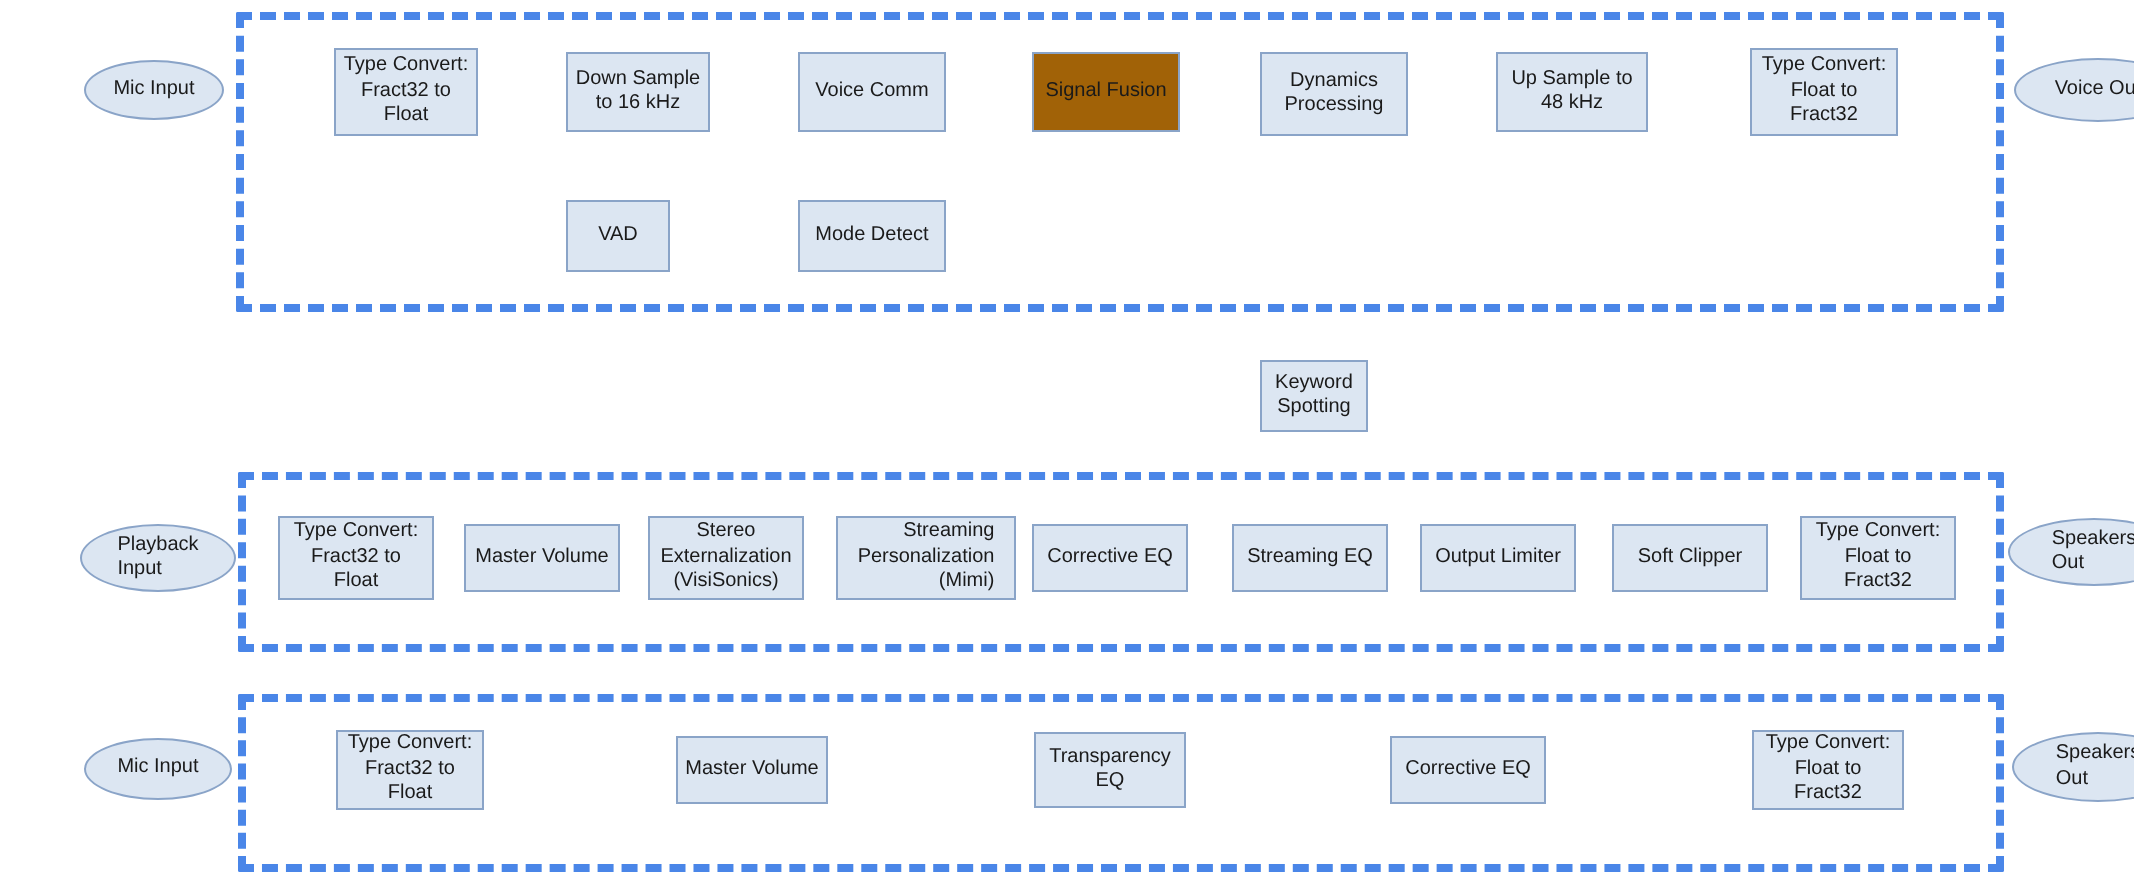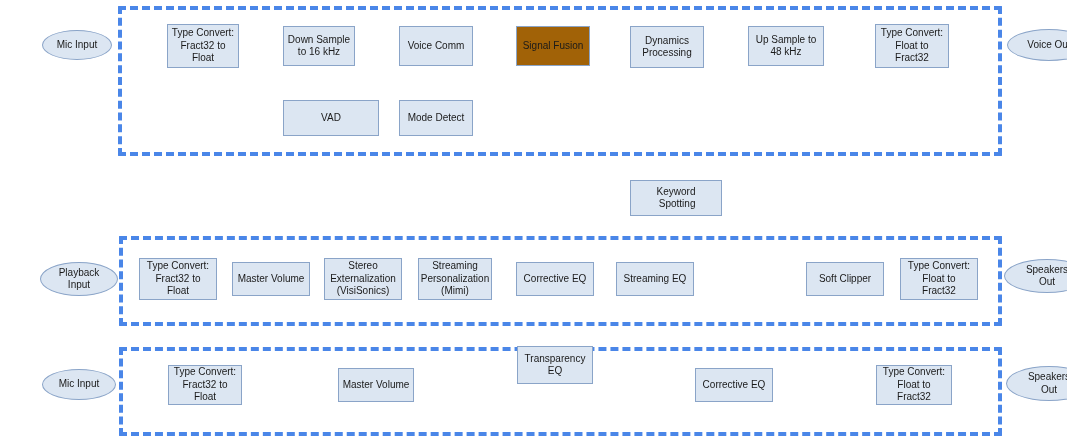--- a/index.html
+++ b/index.html
@@ -42,21 +42,21 @@
   }
   .endpoint {
     position: absolute;
     box-sizing: border-box;
     background: #dce6f2;
     border: 1px solid #8aa4c8;
     border-radius: 50%;
     display: flex;
     align-items: center;
     justify-content: center;
-    text-align: center;
+    text-align: left;
     font-size: 10px;
     line-height: 12.5px;
     color: #1a1a1a;
     white-space: pre-line;
   }
 </style>
 </head>
 <body>
 
 <div id="canvas" style="background: rgb(255, 255, 255);">
@@ -70,45 +70,46 @@
 to 16 kHz</div>
     <div class="node" style="left: 367px; top: 26px; width: 74px; height: 40px; background: rgb(220, 230, 242); border-color: rgb(138, 164, 200); color: rgb(26, 26, 26);">Voice Comm</div>
     <div class="node" style="left: 484px; top: 26px; width: 74px; height: 40px; background: #a16207; border-color: rgb(138, 164, 200); color: rgb(26, 26, 26);">Signal Fusion</div>
     <div class="node" style="left: 598px; top: 26px; width: 74px; height: 42px; background: rgb(220, 230, 242); border-color: rgb(138, 164, 200); color: rgb(26, 26, 26);">Dynamics
 Processing</div>
     <div class="node" style="left: 716px; top: 26px; width: 76px; height: 40px; background: rgb(220, 230, 242); border-color: rgb(138, 164, 200); color: rgb(26, 26, 26);">Up Sample to
 48 kHz</div>
     <div class="node" style="left: 843px; top: 24px; width: 74px; height: 44px; background: rgb(220, 230, 242); border-color: rgb(138, 164, 200); color: rgb(26, 26, 26);">Type Convert:
 Float to
 Fract32</div>
-    <div class="node" style="left: 251px; top: 100px; width: 96px; height: 36px; background: rgb(220, 230, 242); border-color: rgb(138, 164, 200); color: rgb(26, 26, 26);">VAD</div>
+    <div class="node" style="left: 251px; top: 100px; width: 52px; height: 36px; background: rgb(220, 230, 242); border-color: rgb(138, 164, 200); color: rgb(26, 26, 26);">VAD</div>
     <div class="node" style="left: 367px; top: 100px; width: 74px; height: 36px; background: rgb(220, 230, 242); border-color: rgb(138, 164, 200); color: rgb(26, 26, 26);">Mode Detect</div>
-    <div class="node" style="left: 598px; top: 180px; width: 92px; height: 36px; background: rgb(220, 230, 242); border-color: rgb(138, 164, 200); color: rgb(26, 26, 26); text-align: right;">Keyword
+    <div class="node" style="left: 598px; top: 180px; width: 54px; height: 36px; background: rgb(220, 230, 242); border-color: rgb(138, 164, 200); color: rgb(26, 26, 26);">Keyword
 Spotting</div>
     <div class="node" style="left: 107px; top: 258px; width: 78px; height: 42px; background: rgb(220, 230, 242); border-color: rgb(138, 164, 200); color: rgb(26, 26, 26);">Type Convert:
 Fract32 to
 Float</div>
     <div class="node" style="left: 200px; top: 262px; width: 78px; height: 34px; background: rgb(220, 230, 242); border-color: rgb(138, 164, 200); color: rgb(26, 26, 26);">Master Volume</div>
     <div class="node" style="left: 292px; top: 258px; width: 78px; height: 42px; background: rgb(220, 230, 242); border-color: rgb(138, 164, 200); color: rgb(26, 26, 26);">Stereo
 Externalization
 (VisiSonics)</div>
-    <div class="node" style="left: 386px; top: 258px; width: 74px; height: 42px; background: rgb(220, 230, 242); border-color: rgb(138, 164, 200); color: rgb(26, 26, 26);">Streaming
+    <div class="node" style="left: 386px; top: 258px; width: 90px; height: 42px; background: rgb(220, 230, 242); border-color: rgb(138, 164, 200); color: rgb(26, 26, 26); text-align: right;">Streaming
 Personalization
 (Mimi)</div>
     <div class="node" style="left: 484px; top: 262px; width: 78px; height: 34px; background: rgb(220, 230, 242); border-color: rgb(138, 164, 200); color: rgb(26, 26, 26);">Corrective EQ</div>
     <div class="node" style="left: 584px; top: 262px; width: 78px; height: 34px; background: rgb(220, 230, 242); border-color: rgb(138, 164, 200); color: rgb(26, 26, 26);">Streaming EQ</div>
+    <div class="node" style="left: 678px; top: 262px; width: 78px; height: 34px; background: rgb(220, 230, 242); border-color: rgb(138, 164, 200); color: rgb(26, 26, 26);">Output Limiter</div>
     <div class="node" style="left: 774px; top: 262px; width: 78px; height: 34px; background: rgb(220, 230, 242); border-color: rgb(138, 164, 200); color: rgb(26, 26, 26);">Soft Clipper</div>
     <div class="node" style="left: 868px; top: 258px; width: 78px; height: 42px; background: rgb(220, 230, 242); border-color: rgb(138, 164, 200); color: rgb(26, 26, 26);">Type Convert:
 Float to
 Fract32</div>
     <div class="node" style="left: 136px; top: 365px; width: 74px; height: 40px; background: rgb(220, 230, 242); border-color: rgb(138, 164, 200); color: rgb(26, 26, 26);">Type Convert:
 Fract32 to
 Float</div>
     <div class="node" style="left: 306px; top: 368px; width: 76px; height: 34px; background: rgb(220, 230, 242); border-color: rgb(138, 164, 200); color: rgb(26, 26, 26);">Master Volume</div>
-    <div class="node" style="left: 485px; top: 346px; width: 76px; height: 38px; background: rgb(220, 230, 242); border-color: rgb(138, 164, 200); color: rgb(26, 26, 26);">Transparency
+    <div class="node" style="left: 485px; top: 366px; width: 76px; height: 38px; background: rgb(220, 230, 242); border-color: rgb(138, 164, 200); color: rgb(26, 26, 26);">Transparency
 EQ</div>
     <div class="node" style="left: 663px; top: 368px; width: 78px; height: 34px; background: rgb(220, 230, 242); border-color: rgb(138, 164, 200); color: rgb(26, 26, 26);">Corrective EQ</div>
     <div class="node" style="left: 844px; top: 365px; width: 76px; height: 40px; background: rgb(220, 230, 242); border-color: rgb(138, 164, 200); color: rgb(26, 26, 26);">Type Convert:
 Float to
 Fract32</div>
     <div class="endpoint" style="left: 10px; top: 30px; width: 70px; height: 30px; background: rgb(220, 230, 242); border-color: rgb(138, 164, 200); color: rgb(26, 26, 26);">Mic Input</div>
     <div class="endpoint" style="left: 975px; top: 29px; width: 84px; height: 32px; background: rgb(220, 230, 242); border-color: rgb(138, 164, 200); color: rgb(26, 26, 26);">Voice Out</div>
     <div class="endpoint" style="left: 8px; top: 262px; width: 78px; height: 34px; background: rgb(220, 230, 242); border-color: rgb(138, 164, 200); color: rgb(26, 26, 26);">Playback
 Input</div>
     <div class="endpoint" style="left: 972px; top: 259px; width: 86px; height: 34px; background: rgb(220, 230, 242); border-color: rgb(138, 164, 200); color: rgb(26, 26, 26);">Speakers

